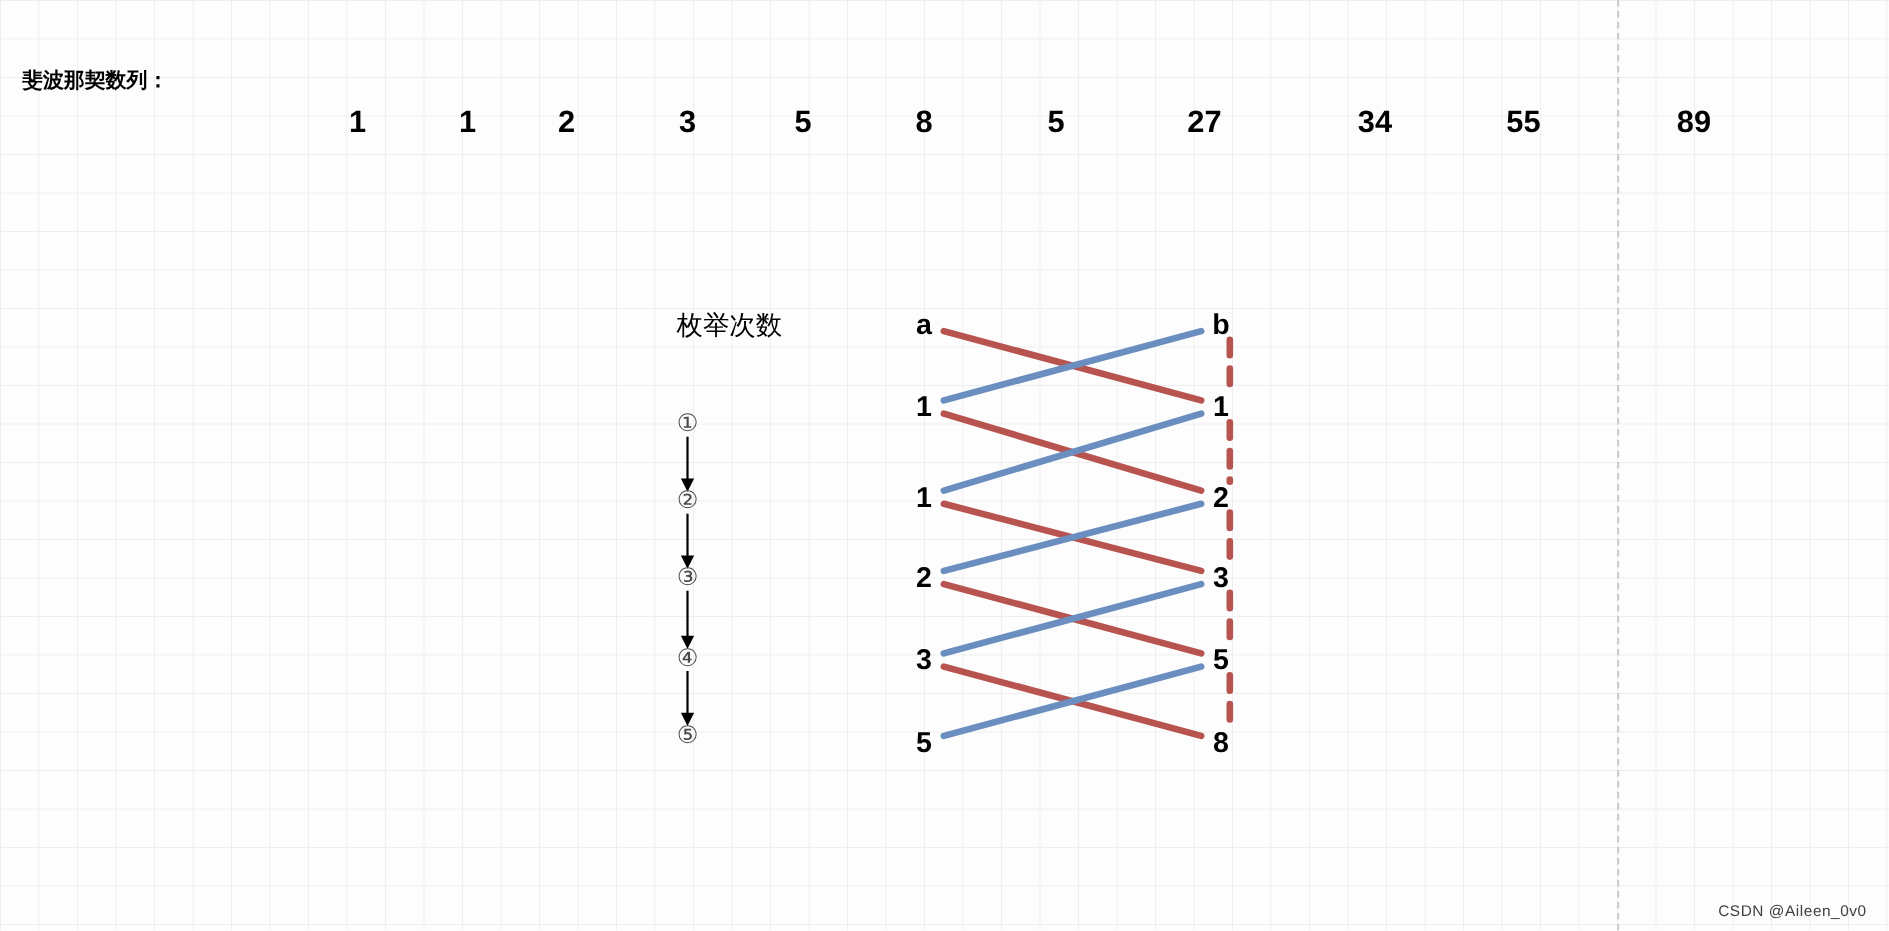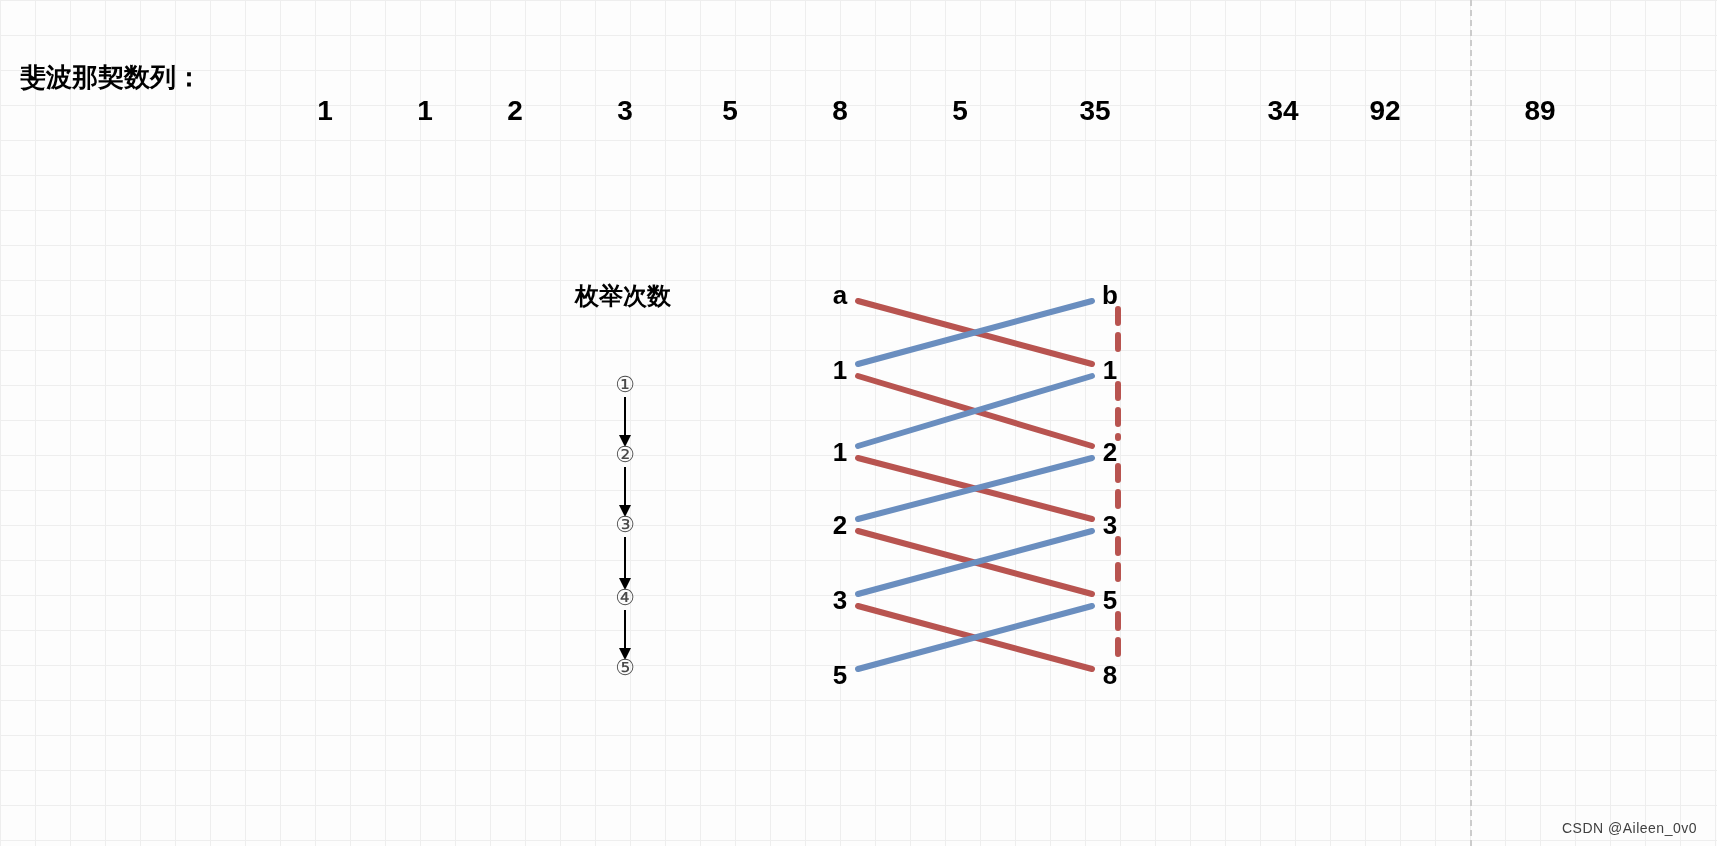--- a/index.html
+++ b/index.html
@@ -23,36 +23,37 @@
   .dashed-vline {
     position: absolute;
     top: 0;
     width: 0;
     height: 846px;
     border-left: 2px dashed #cccccc;
   }
   .title {
     position: absolute;
     font-weight: bold;
-    font-size: 26px;
+    font-size: 19px;
     color: #000;
   }
   .fib-num {
     position: absolute;
     font-weight: bold;
     font-size: 28px;
     color: #000;
     text-align: center;
     transform: translateX(-50%);
   }
   .subheader {
     position: absolute;
-    font-weight: bold;
+    font-weight: normal;
     font-size: 24px;
     color: #000;
+    margin-left: 40px;
   }
   .circled {
     position: absolute;
     font-size: 22px;
     color: #4a4a4a;
     transform: translate(-50%, -50%);
   }
   .ab-label {
     position: absolute;
     font-weight: bold;
@@ -91,23 +92,23 @@
 <div class="title" style="left:20px; top:60px">斐波那契数列：</div>
 
 <div id="fib-row">
     <div class="fib-num" style="left: 325px; top: 95px;">1</div>
     <div class="fib-num" style="left: 425px; top: 95px;">1</div>
     <div class="fib-num" style="left: 515px; top: 95px;">2</div>
     <div class="fib-num" style="left: 625px; top: 95px;">3</div>
     <div class="fib-num" style="left: 730px; top: 95px;">5</div>
     <div class="fib-num" style="left: 840px; top: 95px;">8</div>
     <div class="fib-num" style="left: 960px; top: 95px;">5</div>
-    <div class="fib-num" style="left: 1095px; top: 95px;">35</div>
-    <div class="fib-num" style="left: 1283px; top: 95px;">34</div>
-    <div class="fib-num" style="left: 1385px; top: 95px;">92</div>
+    <div class="fib-num" style="left: 1095px; top: 95px;">27</div>
+    <div class="fib-num" style="left: 1250px; top: 95px;">34</div>
+    <div class="fib-num" style="left: 1385px; top: 95px;">55</div>
     <div class="fib-num" style="left: 1540px; top: 95px;">89</div>
   </div>
 
 <div class="subheader" style="left:575px; top:280px">枚举次数</div>
 
 <svg class="lines">
   <defs>
     <marker id="arrowhead" markerWidth="8" markerHeight="8" refX="4" refY="4" orient="auto">
       <path d="M1,1 L7,4 L1,7 Z" fill="#000"></path>
     </marker>

